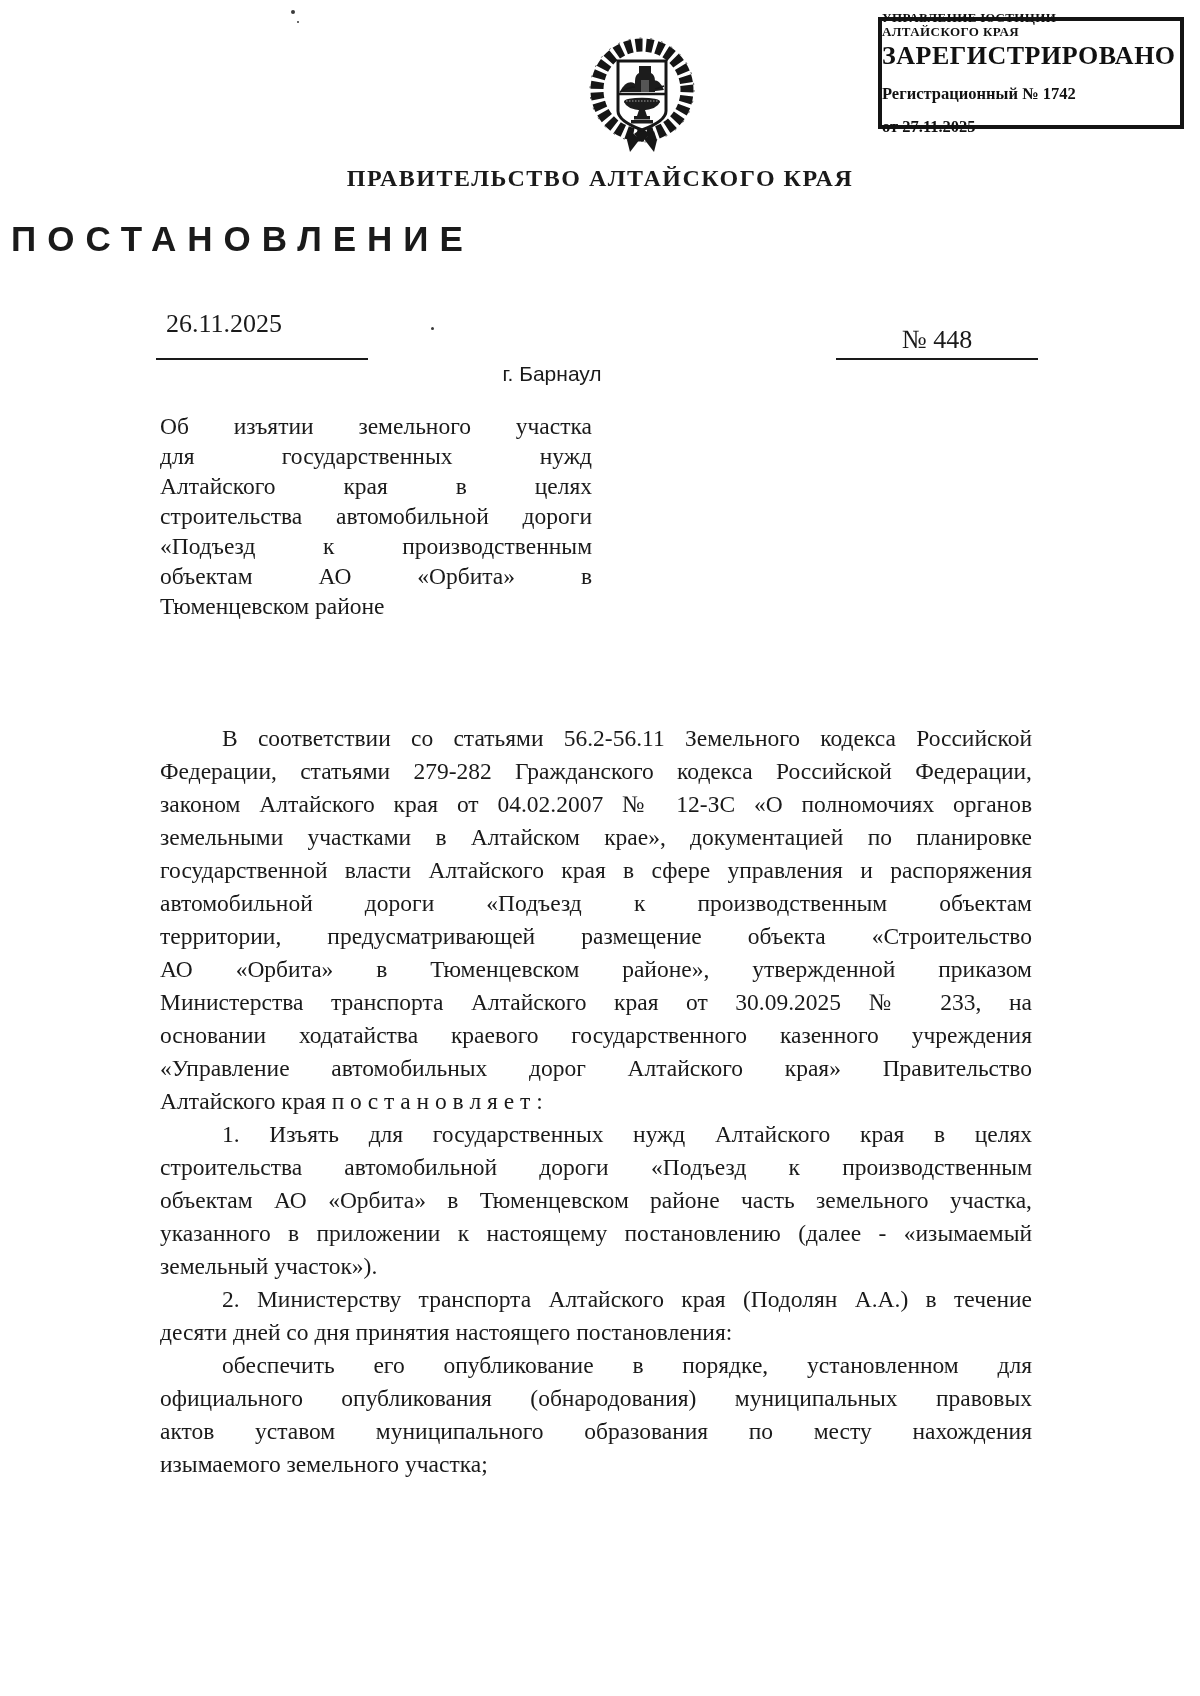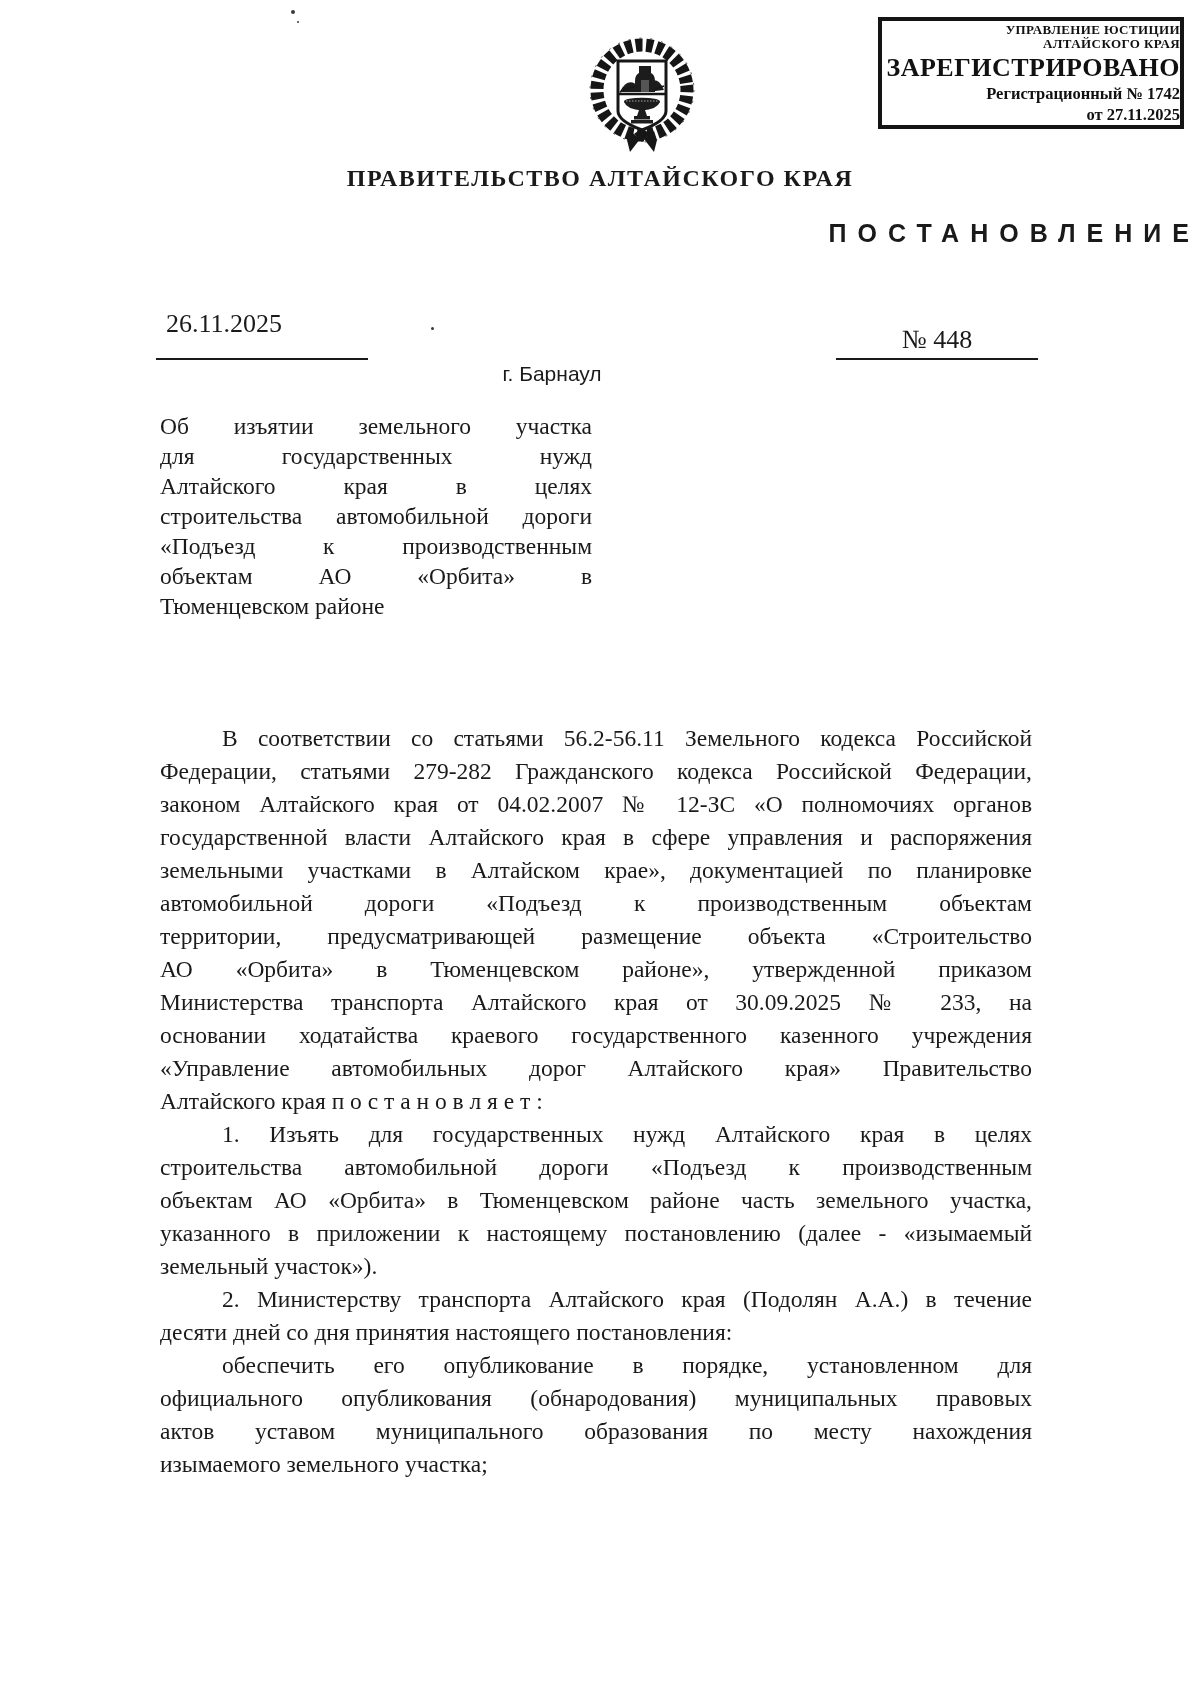--- a/index.html
+++ b/index.html
@@ -14,40 +14,40 @@
   }
 
   
   .stamp {
     position: absolute;
     left: 878px; top: 17px;
     width: 306px; height: 112px;
     border: 4px solid #141414;
     box-sizing: border-box;
     display: flex; flex-direction: column;
-    justify-content: center; align-items: flex-end;
+    justify-content: center; align-items: flex-start;
     text-align: center;
     color: #111111;
   }
   .stamp .org { font-size: 13px; font-weight: bold; line-height: 14px; letter-spacing: 0.4px; }
   .stamp .status { font-size: 26px; font-weight: bold; line-height: 29px; letter-spacing: 0.5px; margin-top: 2px; }
-  .stamp .reg { font-size: 16.5px; font-weight: bold; line-height: 19px; margin-top: 2px; }
+  .stamp .reg { font-size: 16.5px; font-weight: bold; line-height: 19px; margin-top: 14px; }
 
   
   .emblem { position: absolute; left: 584px; top: 28px; width: 116px; height: 130px; }
 
   .authority {
     position: absolute; left: 0; top: 165px; width: 1200px;
     text-align: center; font-size: 24px; font-weight: bold; letter-spacing: 1.5px;
   }
   .doctype {
     position: absolute; left: 0; top: 219px; width: 1200px;
-    text-align: right;
+    text-align: left;
     font-family: "Liberation Sans", "DejaVu Sans", sans-serif;
-    font-size: 25px; font-weight: bold; letter-spacing: 11px; text-indent: 11px;
+    font-size: 35px; font-weight: bold; letter-spacing: 11px; text-indent: 11px;
   }
 
   .doc-date { position: absolute; left: 166px; top: 309px; font-size: 26px; }
   .date-underline { position: absolute; left: 156px; top: 358px; width: 212px; height: 2px; background: #1a1a1a; }
   .doc-number { position: absolute; left: 838px; top: 325px; width: 198px; text-align: center; font-size: 26px; }
   .number-underline { position: absolute; left: 836px; top: 358px; width: 202px; height: 2px; background: #1a1a1a; }
   .doc-city {
     position: absolute; left: 0; top: 362px; width: 1104px; text-align: center;
     font-family: "Liberation Sans", "DejaVu Sans", sans-serif; font-size: 21px;
   }
@@ -134,22 +134,22 @@
       <div class="jline">«Подъезд к производственным</div>
       <div class="jline">объектам АО «Орбита» в</div>
       <div class="jline last">Тюменцевском районе</div>
     </div>
 
   <div class="body-text" id="body-block">
       <div class="paragraph">
         <div class="jline indent">В соответствии со статьями 56.2-56.11 Земельного кодекса Российской</div>
         <div class="jline">Федерации, статьями 279-282 Гражданского кодекса Российской Федерации,</div>
         <div class="jline">законом Алтайского края от 04.02.2007 № 12-ЗС «О полномочиях органов</div>
+        <div class="jline">земельными участками в Алтайском крае», документацией по планировке</div>
         <div class="jline">государственной власти Алтайского края в сфере управления и распоряжения</div>
-        <div class="jline">земельными участками в Алтайском крае», документацией по планировке</div>
         <div class="jline">автомобильной дороги «Подъезд к производственным объектам</div>
         <div class="jline">территории, предусматривающей размещение объекта «Строительство</div>
         <div class="jline">АО «Орбита» в Тюменцевском районе», утвержденной приказом</div>
         <div class="jline">Министерства транспорта Алтайского края от 30.09.2025 № 233, на</div>
         <div class="jline">основании ходатайства краевого государственного казенного учреждения</div>
         <div class="jline">«Управление автомобильных дорог Алтайского края» Правительство</div>
         <div class="jline last">Алтайского края п о с т а н о в л я е т :</div>
       </div>
       <div class="paragraph">
         <div class="jline indent">1. Изъять для государственных нужд Алтайского края в целях</div>

